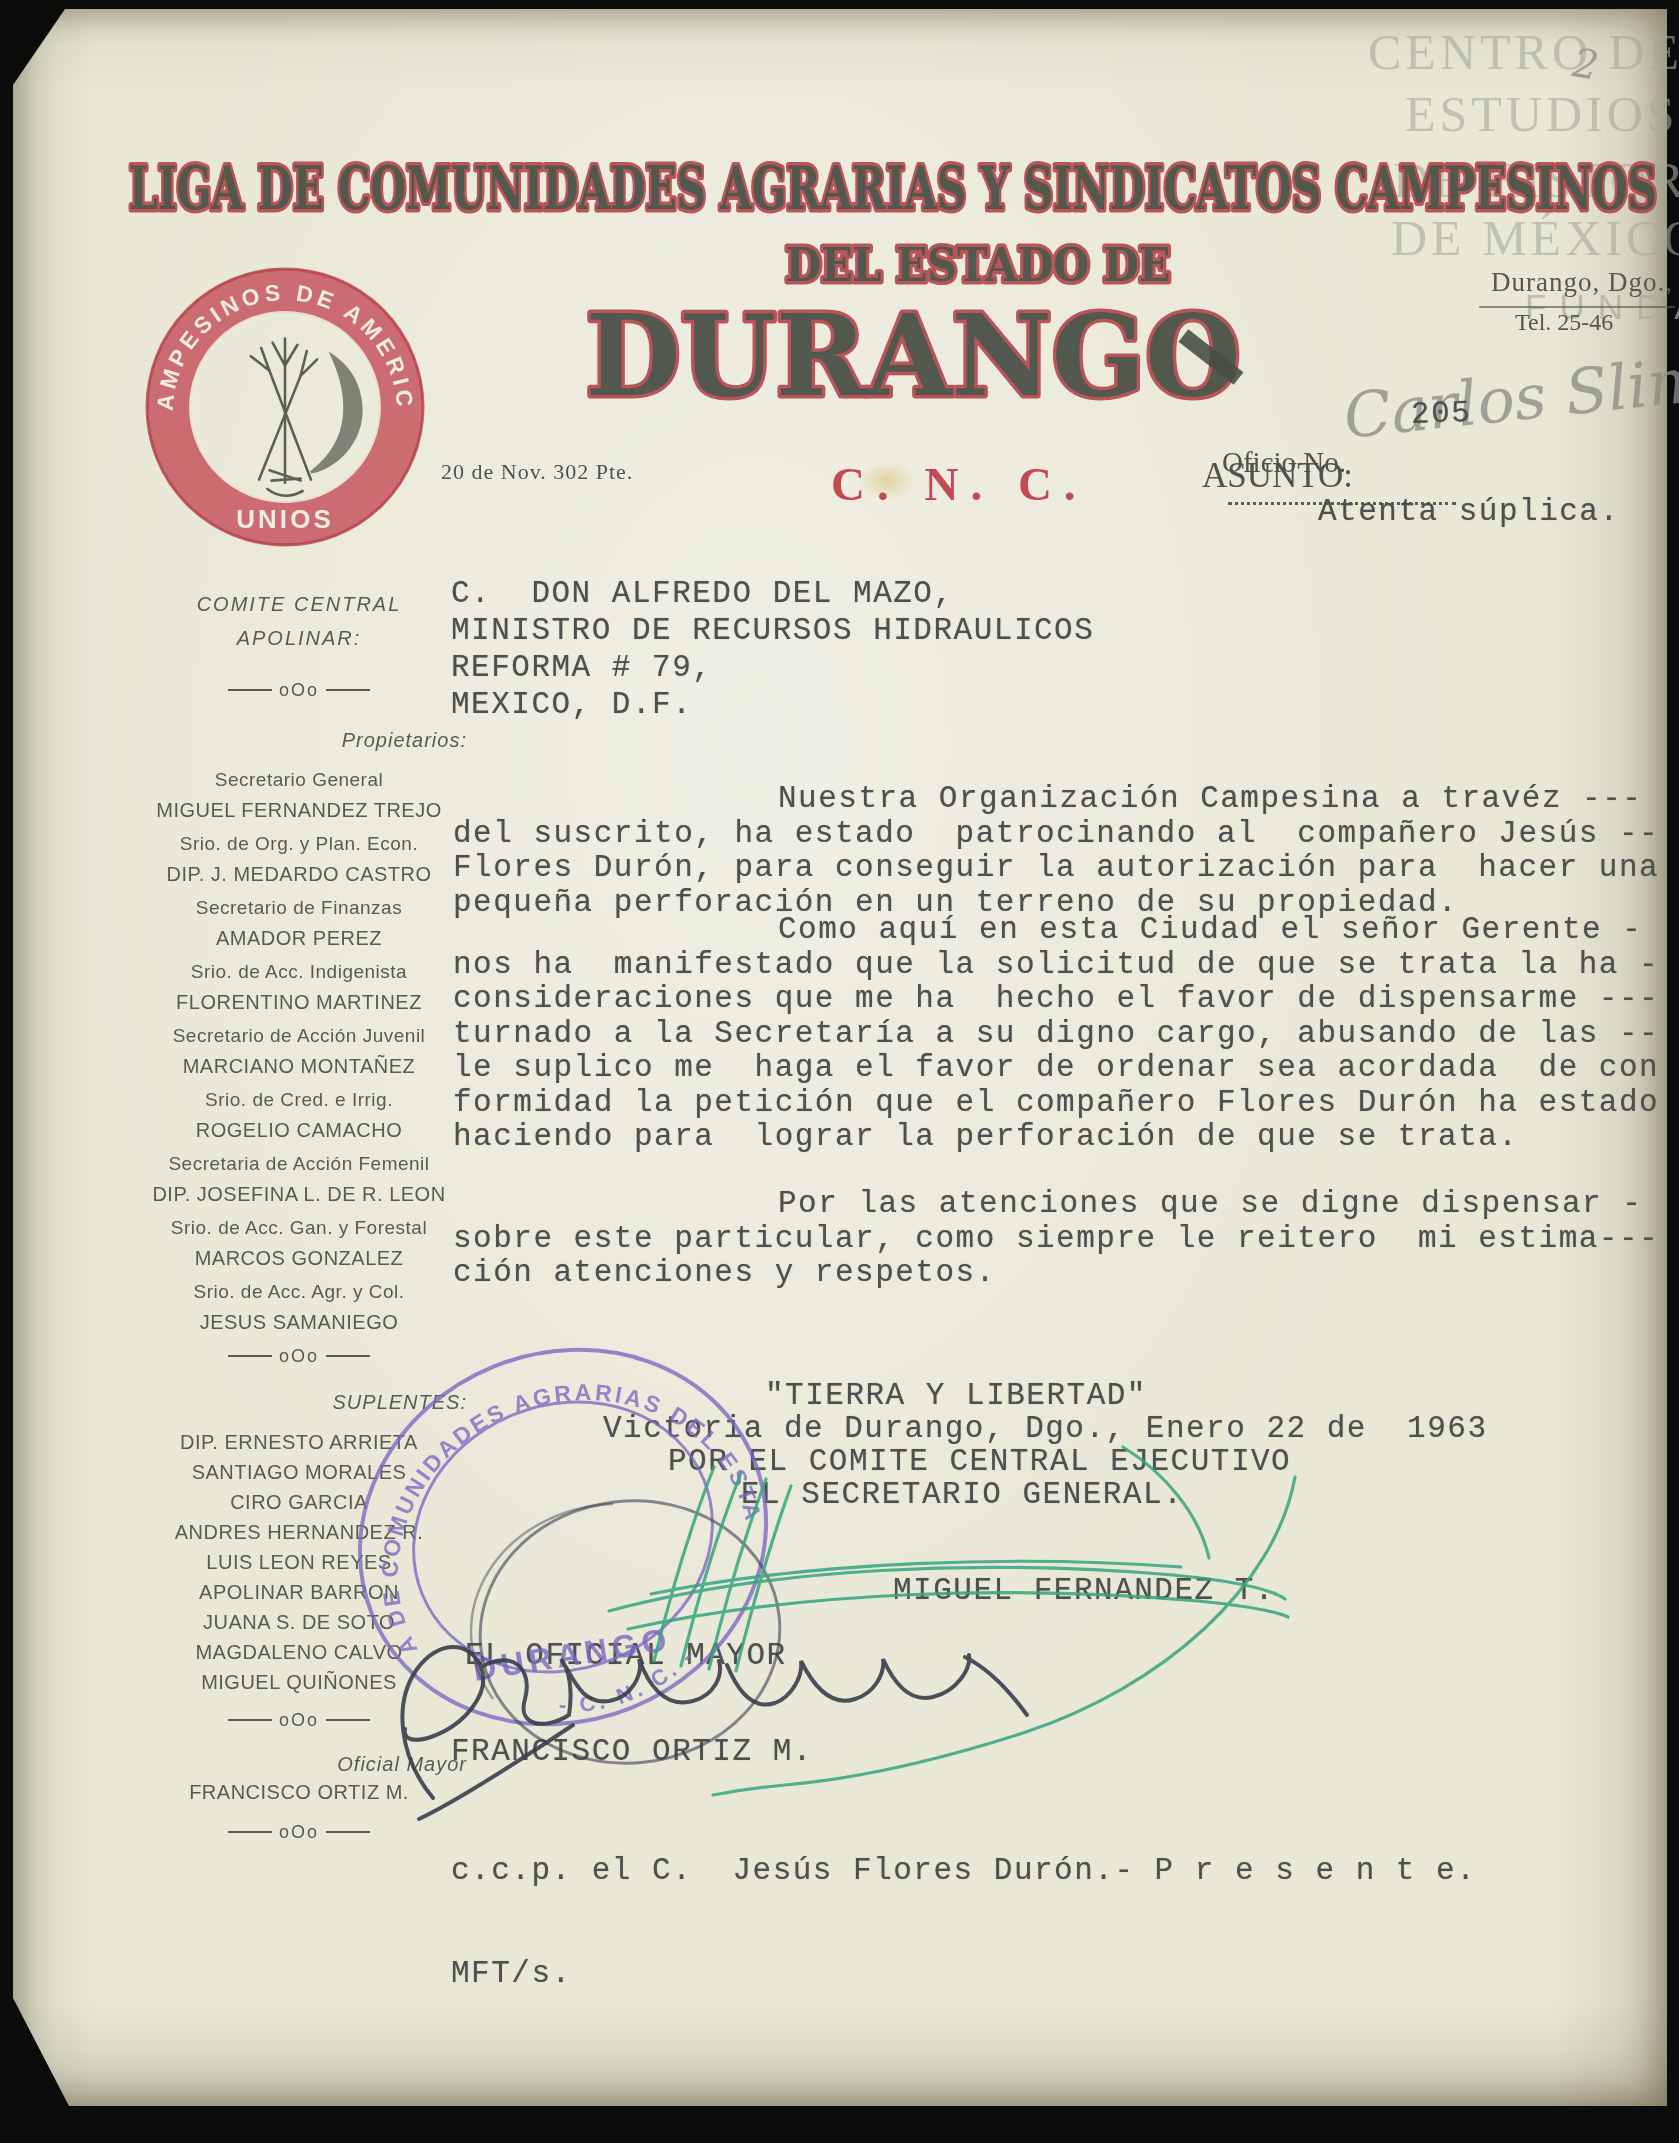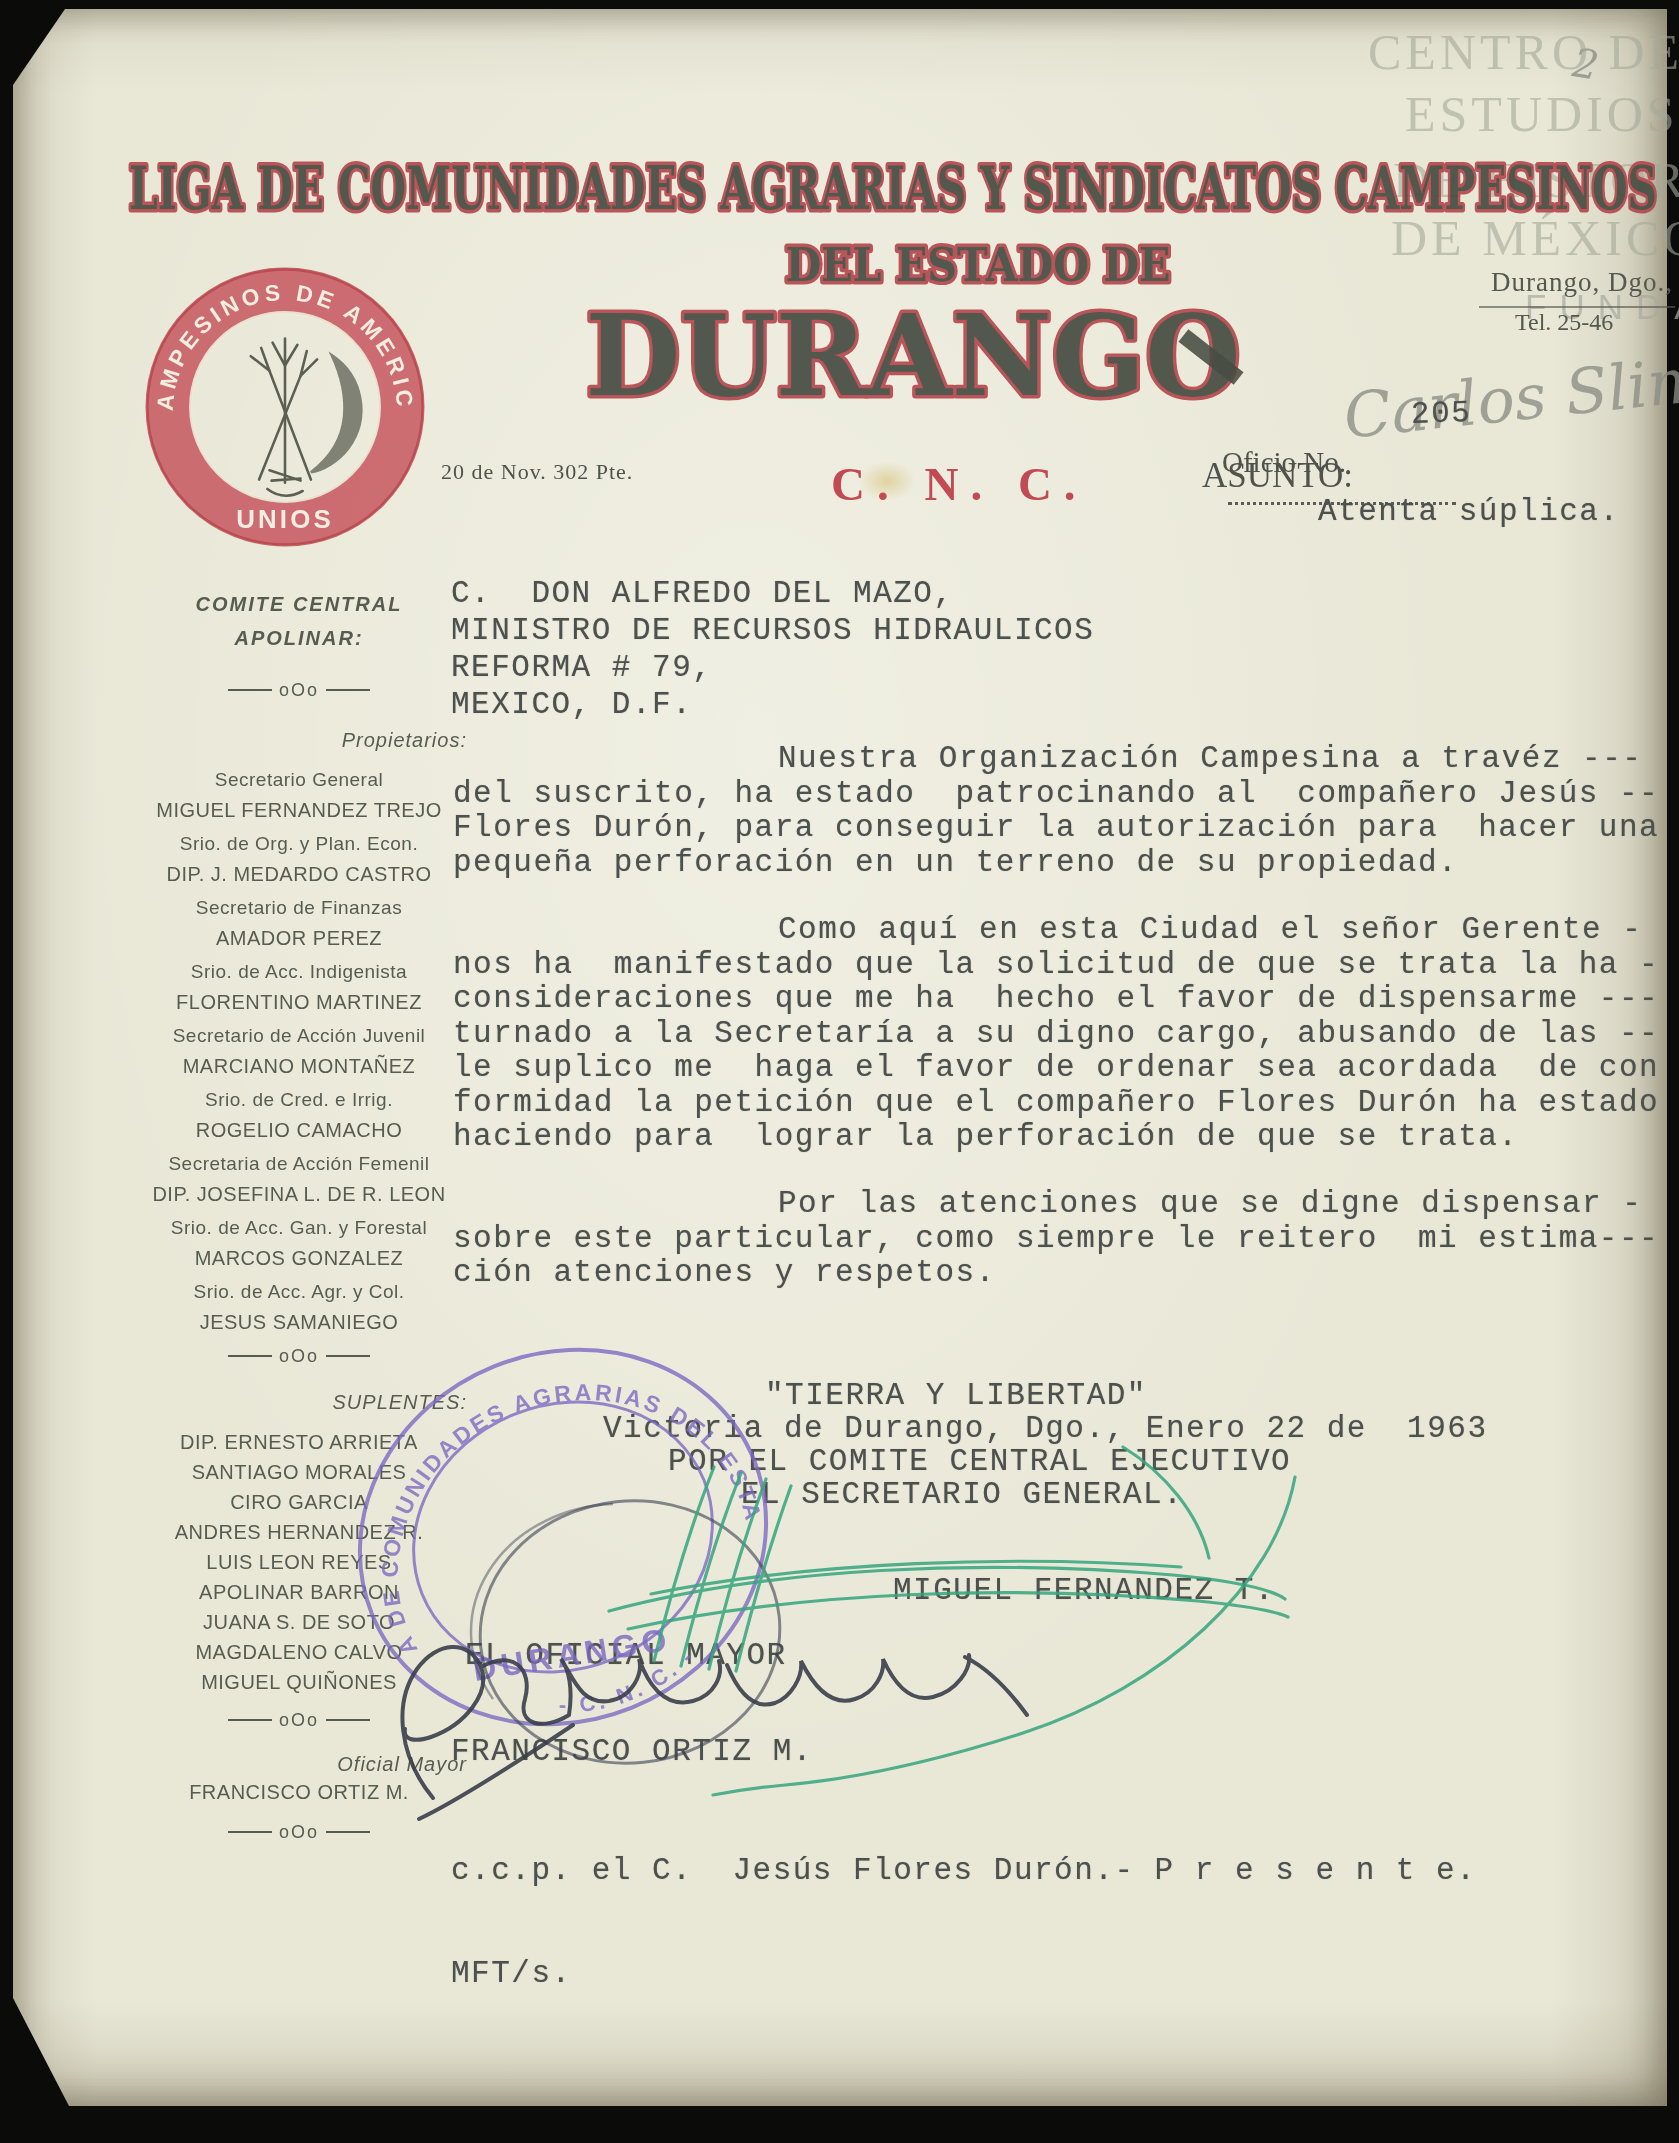--- a/index.html
+++ b/index.html
@@ -19,21 +19,21 @@
       letter-spacing:1.5px;color:#4d514e;white-space:pre;text-shadow:0 0 1px rgba(77,81,78,.45);}
   .serif{font-family:"Liberation Serif","DejaVu Serif",serif;color:#4f534b;white-space:pre;}
   
   .wm{font-family:"Liberation Serif","DejaVu Serif",serif;color:rgba(163,168,152,.60);
       letter-spacing:4px;white-space:pre;z-index:1;}
   .wm-sans{font-family:"Liberation Sans",sans-serif;color:rgba(167,170,160,.72);
       letter-spacing:13px;white-space:pre;z-index:1;}
   .script{font-family:"DejaVu Serif",serif;font-style:italic;color:rgba(138,141,132,.78);white-space:pre;}
   
   .sidebar{position:absolute;left:118px;top:578px;width:336px;text-align:center;color:#575c51;z-index:2;}
-  .sb-head{font-style:italic;font-size:20px;line-height:34px;letter-spacing:2px;font-weight:bold;}
+  .sb-head{font-style:italic;font-size:20px;line-height:34px;letter-spacing:2px;}
   .sb-sub{font-style:italic;font-size:20px;line-height:26px;letter-spacing:1px;text-align:right;}
   .sb-role{font-size:19px;line-height:30px;letter-spacing:.5px;}
   .sb-name{font-size:20px;line-height:30px;letter-spacing:.5px;}
   .pair{margin-bottom:4px;}
   .oOo{font-size:18px;line-height:22px;letter-spacing:2px;}
   .oOo::before,.oOo::after{content:"";display:inline-block;width:44px;border-top:2px solid currentColor;
       vertical-align:middle;margin:0 7px 3px 7px;}
   .redline{fill:#474c42;stroke:#b5484e;stroke-width:7px;paint-order:stroke;stroke-linejoin:round;opacity:.92;
       font-family:"DejaVu Serif",serif;font-weight:bold;}
   .corner{position:absolute;background:#0b0b0a;z-index:9;}
@@ -166,21 +166,21 @@
       <div class="sb-name">MAGDALENO CALVO</div>
       <div class="sb-name">MIGUEL QUIÑONES</div>
     </div>
     <div class="oOo" style="margin-top:12px;">oOo</div>
     <div class="sb-sub" style="margin-top:20px;font-style:italic;">Oficial Mayor</div>
     <div class="sb-name">FRANCISCO ORTIZ M.</div>
     <div class="oOo" style="margin-top:14px;">oOo</div>
   </div>
 
   <div class="abs z2" style="left:440px;top:733px;">
-    <div class="tw" style="margin-left:325px;">Nuestra Organización Campesina a travéz ---</div>
+    <div class="tw" style="margin-left:325px;margin-top:40px;">Nuestra Organización Campesina a travéz ---</div>
     <div class="tw">del suscrito, ha estado  patrocinando al  compañero Jesús --</div>
     <div class="tw">Flores Durón, para conseguir la autorización para  hacer una</div>
     <div class="tw">pequeña perforación en un terreno de su propiedad.</div>
   </div>
   <div class="abs z2" style="left:440px;top:904px;">
     <div class="tw" style="margin-left:325px;">Como aquí en esta Ciudad el señor Gerente -</div>
     <div class="tw">nos ha  manifestado que la solicitud de que se trata la ha -</div>
     <div class="tw">consideraciones que me ha  hecho el favor de dispensarme ---</div>
     <div class="tw">turnado a la Secretaría a su digno cargo, abusando de las --</div>
     <div class="tw">le suplico me  haga el favor de ordenar sea acordada  de con</div>

